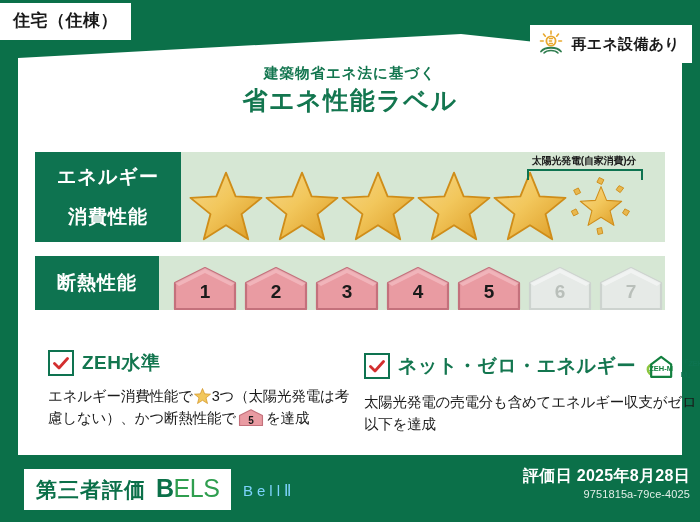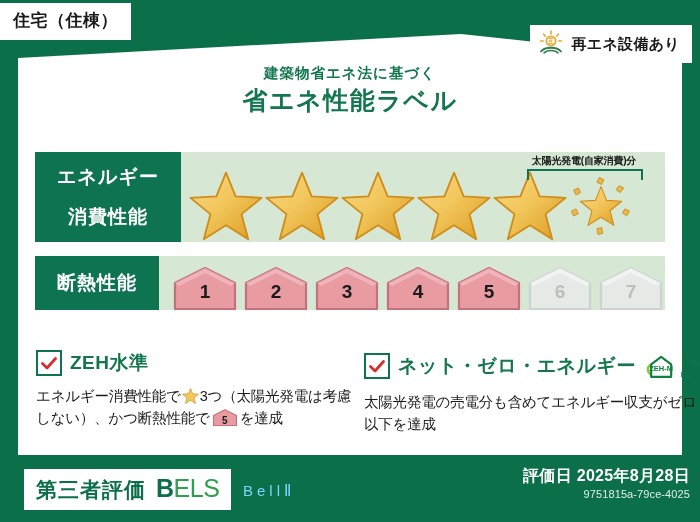--- a/index.html
+++ b/index.html
@@ -106,21 +106,21 @@
   .house svg{display:block;}
   .house .num{
     position:absolute; left:0; right:0; top:15px;
     text-align:center; font-size:19px; font-weight:bold;
     color:#1a1a1a;
   }
   .house.off .num{color:#b9bfba;}
 
   
   .ach{position:absolute; top:350px; left:0; right:0; z-index:5; display:flex;}
-  .ach-col{padding-left:36px; box-sizing:border-box;}
+  .ach-col{padding-left:48px; box-sizing:border-box;}
   .ach-col.left{width:352px;}
   .ach-col.right{width:348px; padding-left:12px;}
   .ach-title{display:flex; align-items:center; gap:8px;}
   .checkbox{
     width:22px;height:22px;border:2px solid #0e7350;background:#fff;
     display:flex;align-items:center;justify-content:center;flex:none;
   }
   .checkbox svg{display:block;}
   .ach-title .t{font-size:19px;font-weight:bold;color:#13764f;letter-spacing:.5px;white-space:nowrap;}
   .ach-body{

